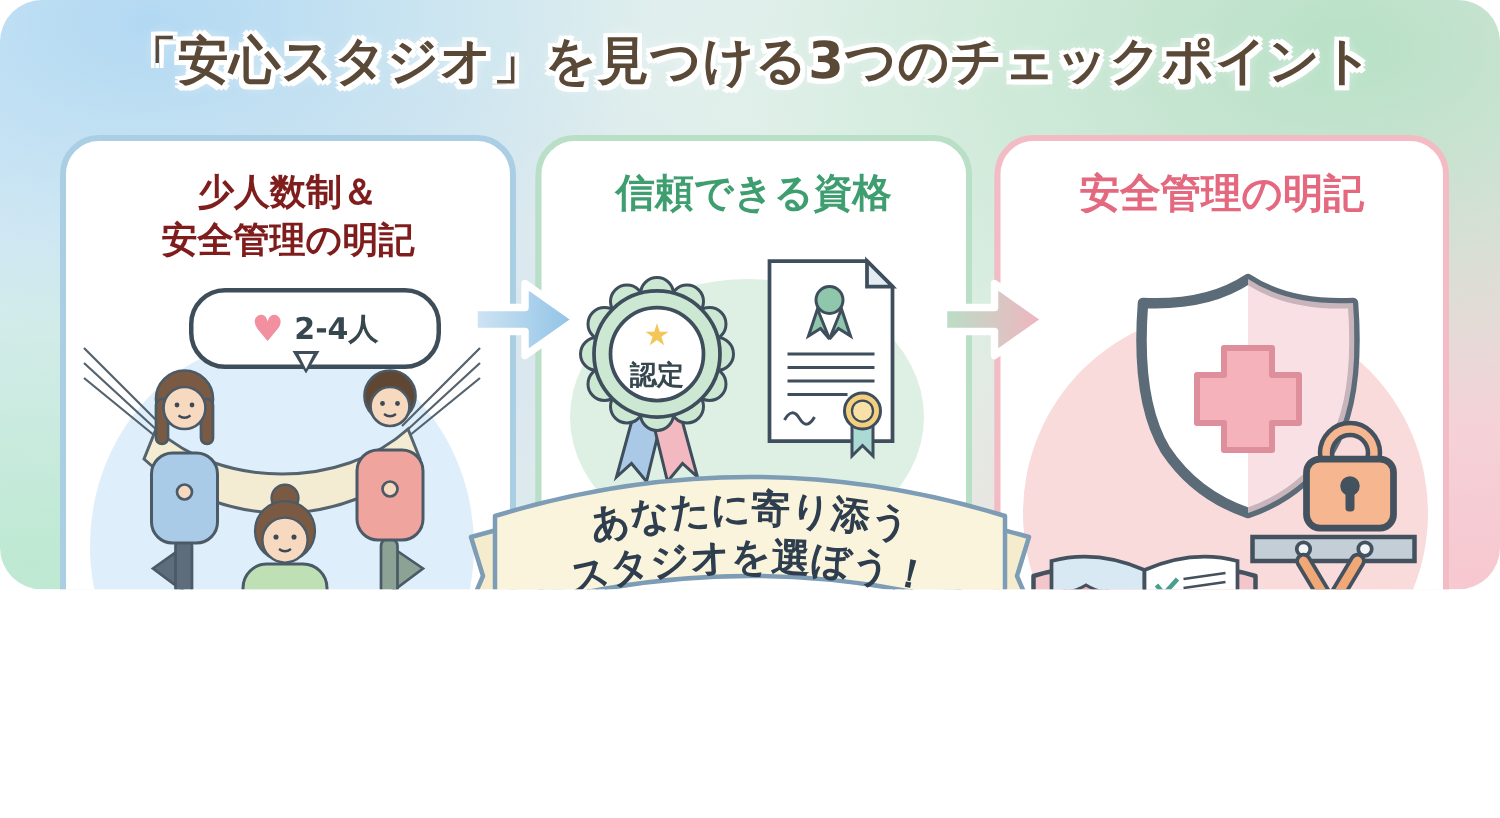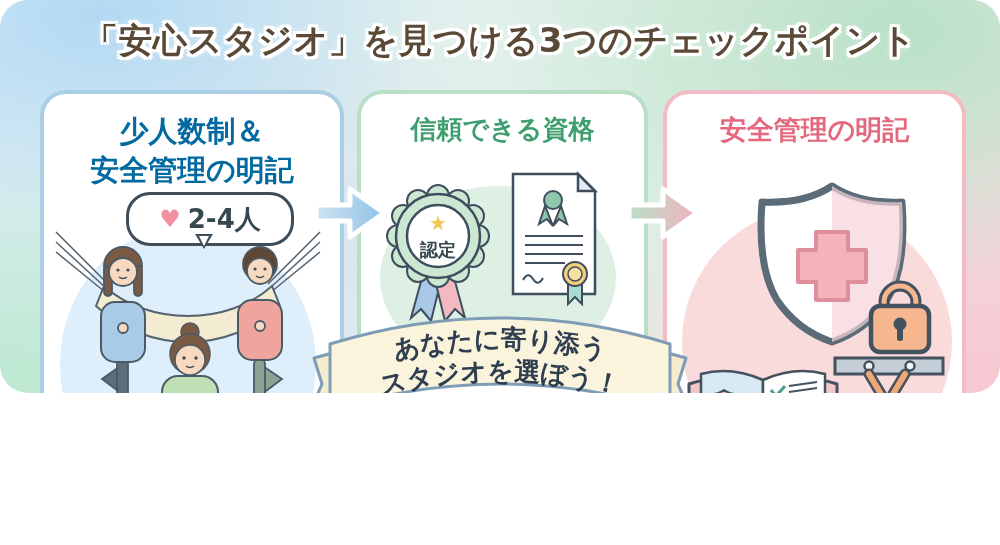--- a/index.html
+++ b/index.html
@@ -15,28 +15,28 @@
       linear-gradient(120deg,#d9ecf6,#e3f0e8 55%,#f4e3e6);}
   .title{position:absolute;top:18px;left:0;width:100%;text-align:center;
     font-size:34px;font-weight:800;color:#5b4937;letter-spacing:.5px;
     text-shadow:-3px -3px 0 #fff,3px -3px 0 #fff,-3px 3px 0 #fff,3px 3px 0 #fff,
       -3px 0 0 #fff,3px 0 0 #fff,0 -3px 0 #fff,0 3px 0 #fff,0 0 9px #fff;}
   .panel{position:absolute;top:90px;background:#fff;border-radius:26px;}
   .panel1{left:40px;width:296px;height:420px;border:4px solid #aacfe4;box-shadow:0 4px 0 rgba(120,160,190,.3);}
   .panel2{left:357px;width:283px;height:300px;border:4px solid #b9dfc7;box-shadow:0 4px 0 rgba(120,180,150,.28);}
   .panel3{left:663px;width:295px;height:420px;border:4px solid #f3bcc5;box-shadow:0 4px 0 rgba(210,140,160,.28);}
   .p-head{position:absolute;top:18px;left:0;width:100%;text-align:center;font-weight:800;line-height:1.35;}
-  .p-head1{font-size:29px;color:#0369a1;}
+  .p-head1{font-size:24px;color:#7f1d1d;}
   .p-head2{font-size:26px;color:#3f9e70;}
   .p-head3{font-size:27px;color:#e4697f;}
   .bubble{position:absolute;left:82px;top:98px;width:162px;height:48px;background:#fff;
     border:3px solid #3e4d5a;border-radius:24px;display:flex;align-items:center;justify-content:center;
     gap:7px;z-index:3;}
   .bubble .heart{color:#f2909f;font-size:24px;line-height:1;}
-  .bubble .cnt{color:#37474f;font-size:26px;font-weight:800;}
+  .bubble .cnt{color:#37474f;font-size:20px;font-weight:800;}
   .bubble:after{content:"";position:absolute;bottom:-15px;left:66px;width:0;height:0;
     border:9px solid transparent;border-top:15px solid #3e4d5a;}
   .bubble:before{content:"";position:absolute;bottom:-8px;left:70px;width:0;height:0;z-index:2;
     border:5px solid transparent;border-top:10px solid #fff;}
   .illus{position:absolute;}
   svg text{font-family:"DejaVu Sans",sans-serif;}
   .ribbon-text{font-size:26px;font-weight:800;fill:#2f3e4e;}
 </style>
 </head>
 <body>

